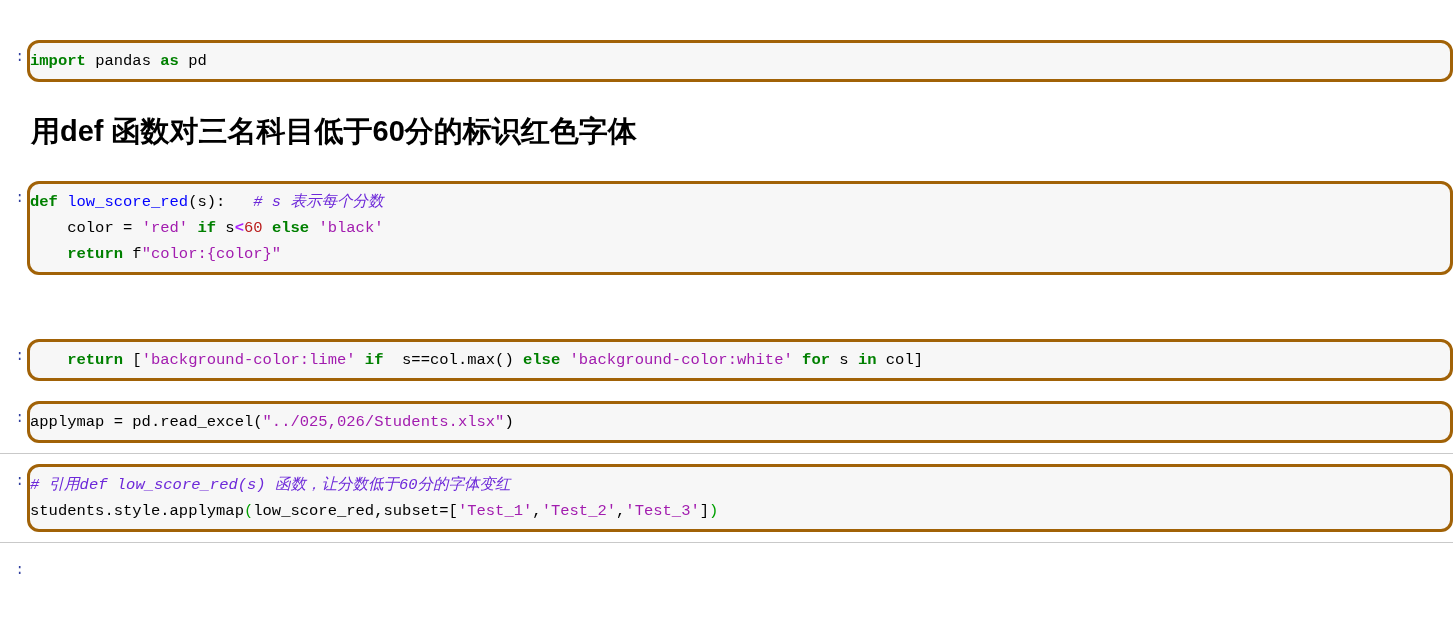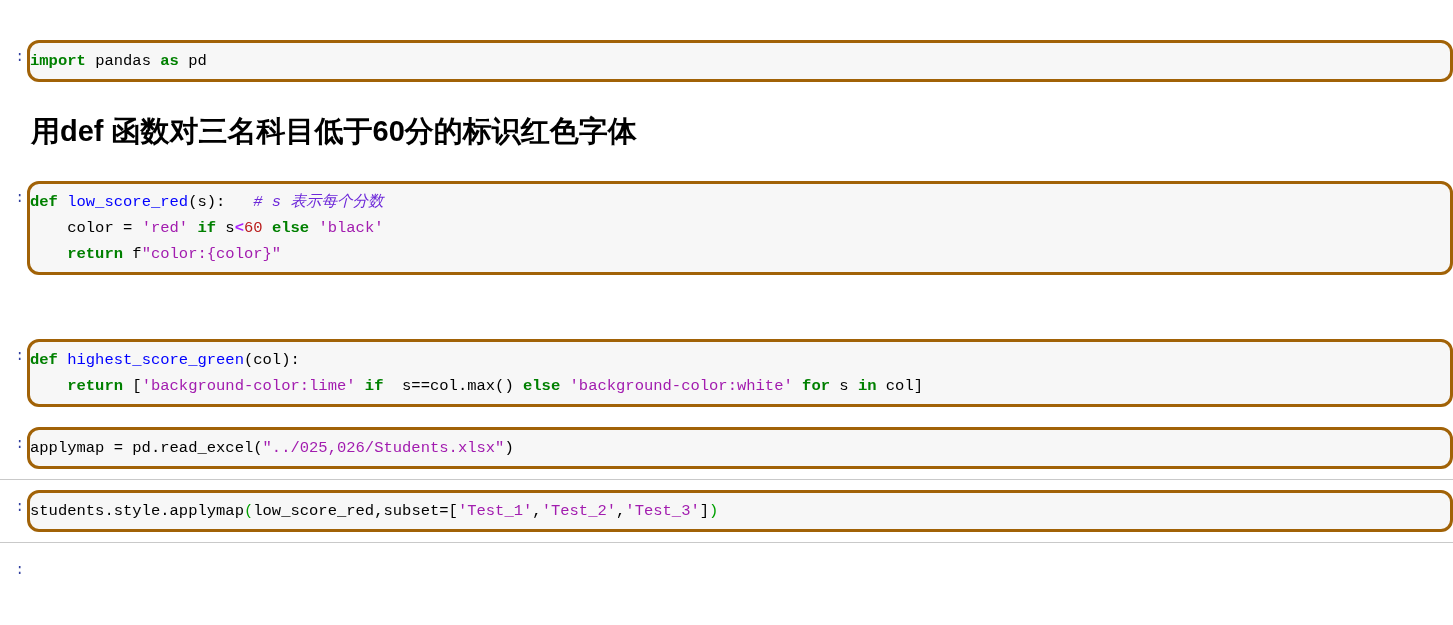--- a/index.html
+++ b/index.html
@@ -101,38 +101,38 @@
           <div class="code-line"><span class="k">    return</span><span class="p"> f</span><span class="s">"color:{color}"</span></div>
         </div>
       </div>
       <div class="spacer-sm"></div>
       <div class="spacer-md"></div>
       <div class="spacer-md"></div>
       <div class="spacer-sm"></div>
       <div class="cell">
         <div class="prompt">:</div>
         <div class="code-area">
-          <div class="code-line"><span class="k">def </span><span class="nf">highest_score_green</span><span class="p">(col):</span></div>
           <div class="code-line"><span class="k">    return</span><span class="p"> [</span><span class="s">'background-color:lime'</span><span class="k"> if</span><span class="p">  s==col.max() </span><span class="k">else</span><span class="p"> </span><span class="s">'background-color:white'</span><span class="k"> for</span><span class="p"> s </span><span class="k">in</span><span class="p"> col]</span></div>
         </div>
       </div>
       <div class="spacer-sm"></div>
       <div class="spacer-sm"></div>
       <div class="cell">
         <div class="prompt">:</div>
         <div class="code-area">
           <div class="code-line"><span class="p">applymap = pd.read_excel(</span><span class="s">"../025,026/Students.xlsx"</span><span class="p">)</span></div>
         </div>
       </div>
       <div class="spacer-sm"></div>
       <div class="sep"></div>
       <div class="spacer-sm"></div>
       <div class="cell">
         <div class="prompt">:</div>
         <div class="code-area">
+          <div class="code-line"><span class="c"># 引用def low_score_red(s) 函数，让分数低于60分的字体变红</span></div>
           <div class="code-line"><span class="p">students.style.applymap</span><span class="op-green">(</span><span class="p">low_score_red,subset=[</span><span class="s">'Test_1'</span><span class="p">,</span><span class="s">'Test_2'</span><span class="p">,</span><span class="s">'Test_3'</span><span class="p">]</span><span class="op-green">)</span></div>
         </div>
       </div>
       <div class="spacer-sm"></div>
       <div class="sep"></div>
       <div class="spacer-sm"></div>
       <div class="cell">
         <div class="prompt">:</div>
       </div>
     </div>

